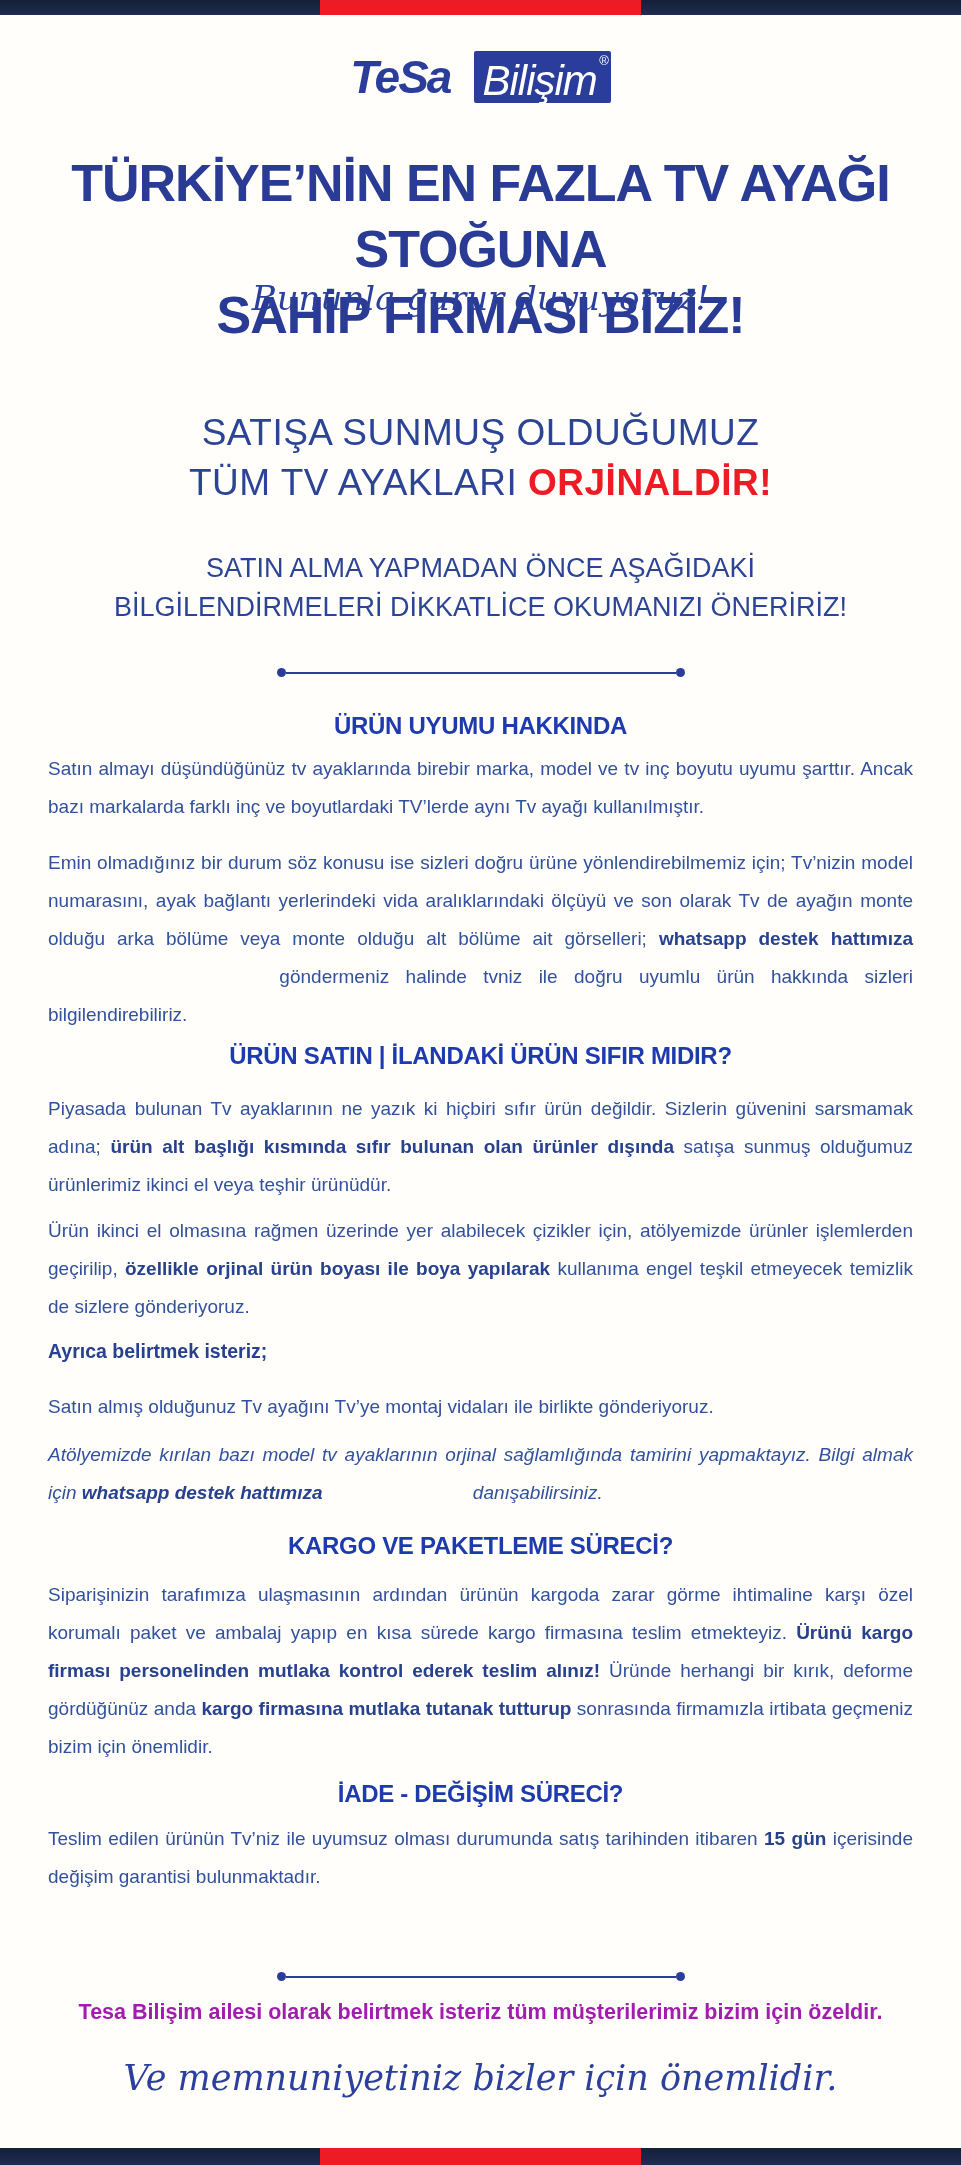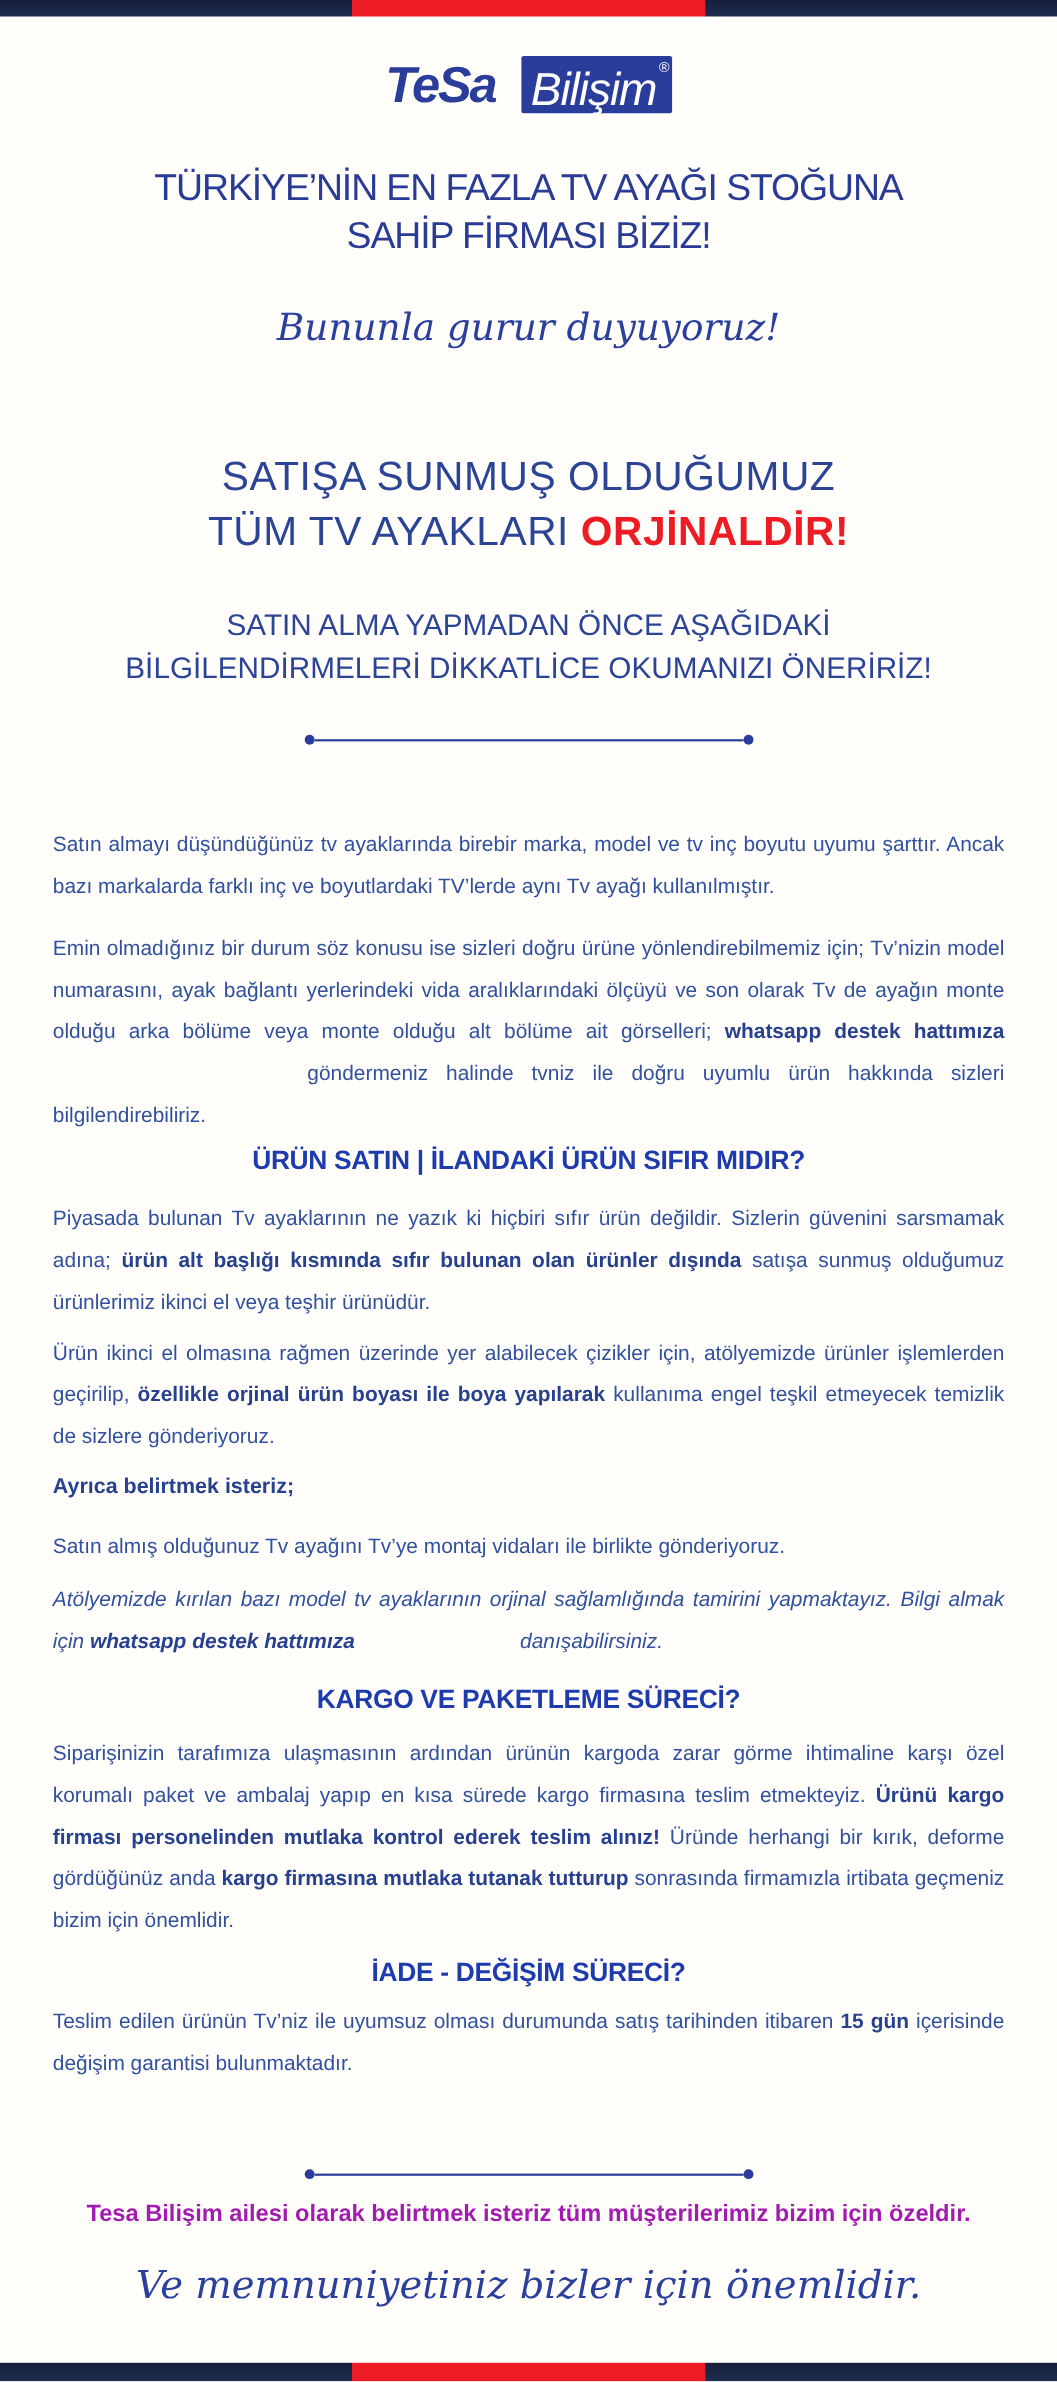--- a/index.html
+++ b/index.html
@@ -17,22 +17,22 @@
 
   .abs { position:absolute; left:0; width:961px; }
 
   
   .logo-row { top:50px; display:flex; justify-content:center; align-items:center; gap:24px; }
   .logo-tesa { font-style:italic; font-weight:bold; font-size:46px; letter-spacing:-2px; color:#2b3d9a; }
   .logo-box { background:#2b3d9a; color:#ffffff; font-style:italic; font-size:42px; font-weight:normal;
               line-height:1.05; padding:8px 14px 0 8px; border-radius:2px; position:relative; letter-spacing:-1px; }
   .logo-reg { position:absolute; top:3px; right:3px; font-size:13px; font-style:normal; color:#ffffff; }
 
-  .main-title { top:150px; text-align:center; color:#293b94; font-weight:normal;
-                font-size:34px; line-height:1.27; letter-spacing:-1px; }
+  .main-title { top:150px; text-align:center; color:#293b94; font-weight:bold;
+                font-size:52px; line-height:1.27; letter-spacing:-1px; }
   .script { font-family:"DejaVu Serif", serif; font-style:italic; text-align:center; color:#2b3f9c; }
   .tagline { top:278px; font-size:34px; }
 
   .subtitle { top:408px; text-align:center; font-size:37px; line-height:1.35; color:#2c4496; letter-spacing:0.5px; }
   .subtitle .hl { color:#ed1c24; font-weight:bold; }
 
   .notice { top:549px; text-align:center; font-size:27px; line-height:1.45; color:#2c4496; }
 
   .divider { display:flex; align-items:center; left:277px; width:408px; }
   .divider.d1 { top:668px; }
@@ -93,20 +93,21 @@
     <div>SATIŞA SUNMUŞ OLDUĞUMUZ</div>
     <div><span>TÜM TV AYAKLARI </span><span class="hl">ORJİNALDİR!</span></div>
   </div>
 
   <div class="abs divider d1">
     <span class="dot"></span>
     <span class="line"></span>
     <span class="dot"></span>
   </div>
 
+  <div class="abs section-heading h-uyum">ÜRÜN UYUMU HAKKINDA</div>
   <div class="abs body-p p-uyum1"><span>Satın almayı düşündüğünüz tv ayaklarında birebir marka, model ve tv inç boyutu uyumu şarttır. Ancak bazı markalarda farklı inç ve boyutlardaki TV’lerde aynı Tv ayağı kullanılmıştır.</span></div>
   <div class="abs body-p p-uyum2"><span>Emin olmadığınız bir durum söz konusu ise sizleri doğru ürüne yönlendirebilmemiz için; Tv’nizin model numarasını, ayak bağlantı yerlerindeki vida aralıklarındaki ölçüyü ve son olarak Tv de ayağın monte olduğu arka bölüme veya monte olduğu alt bölüme ait görselleri; </span><b>whatsapp destek hattımıza</b><span style="display: inline-block; width: 215px;"></span><span> göndermeniz halinde tvniz ile doğru uyumlu ürün hakkında sizleri bilgilendirebiliriz.</span></div>
 
   <div class="abs section-heading h-durum">ÜRÜN SATIN | İLANDAKİ ÜRÜN SIFIR MIDIR?</div>
   <div class="abs body-p p-durum1"><span>Piyasada bulunan Tv ayaklarının ne yazık ki hiçbiri sıfır ürün değildir. Sizlerin güvenini sarsmamak adına; </span><b>ürün alt başlığı kısmında sıfır bulunan olan ürünler dışında</b><span> satışa sunmuş olduğumuz ürünlerimiz ikinci el veya teşhir ürünüdür.</span></div>
   <div class="abs body-p p-durum2"><span>Ürün ikinci el olmasına rağmen üzerinde yer alabilecek çizikler için, atölyemizde ürünler işlemlerden geçirilip, </span><b>özellikle orjinal ürün boyası ile boya yapılarak</b><span> kullanıma engel teşkil etmeyecek temizlik de sizlere gönderiyoruz.</span></div>
   <div class="abs note-bold">Ayrıca belirtmek isteriz;</div>
   <div class="abs body-p p-vida"><span>Satın almış olduğunuz Tv ayağını Tv’ye montaj vidaları ile birlikte gönderiyoruz.</span></div>
   <div class="abs body-p p-atolye"><span>Atölyemizde kırılan bazı model tv ayaklarının orjinal sağlamlığında tamirini yapmaktayız. Bilgi almak için </span><b>whatsapp destek hattımıza</b><span style="display: inline-block; width: 145px;"></span><span> danışabilirsiniz.</span></div>
 

